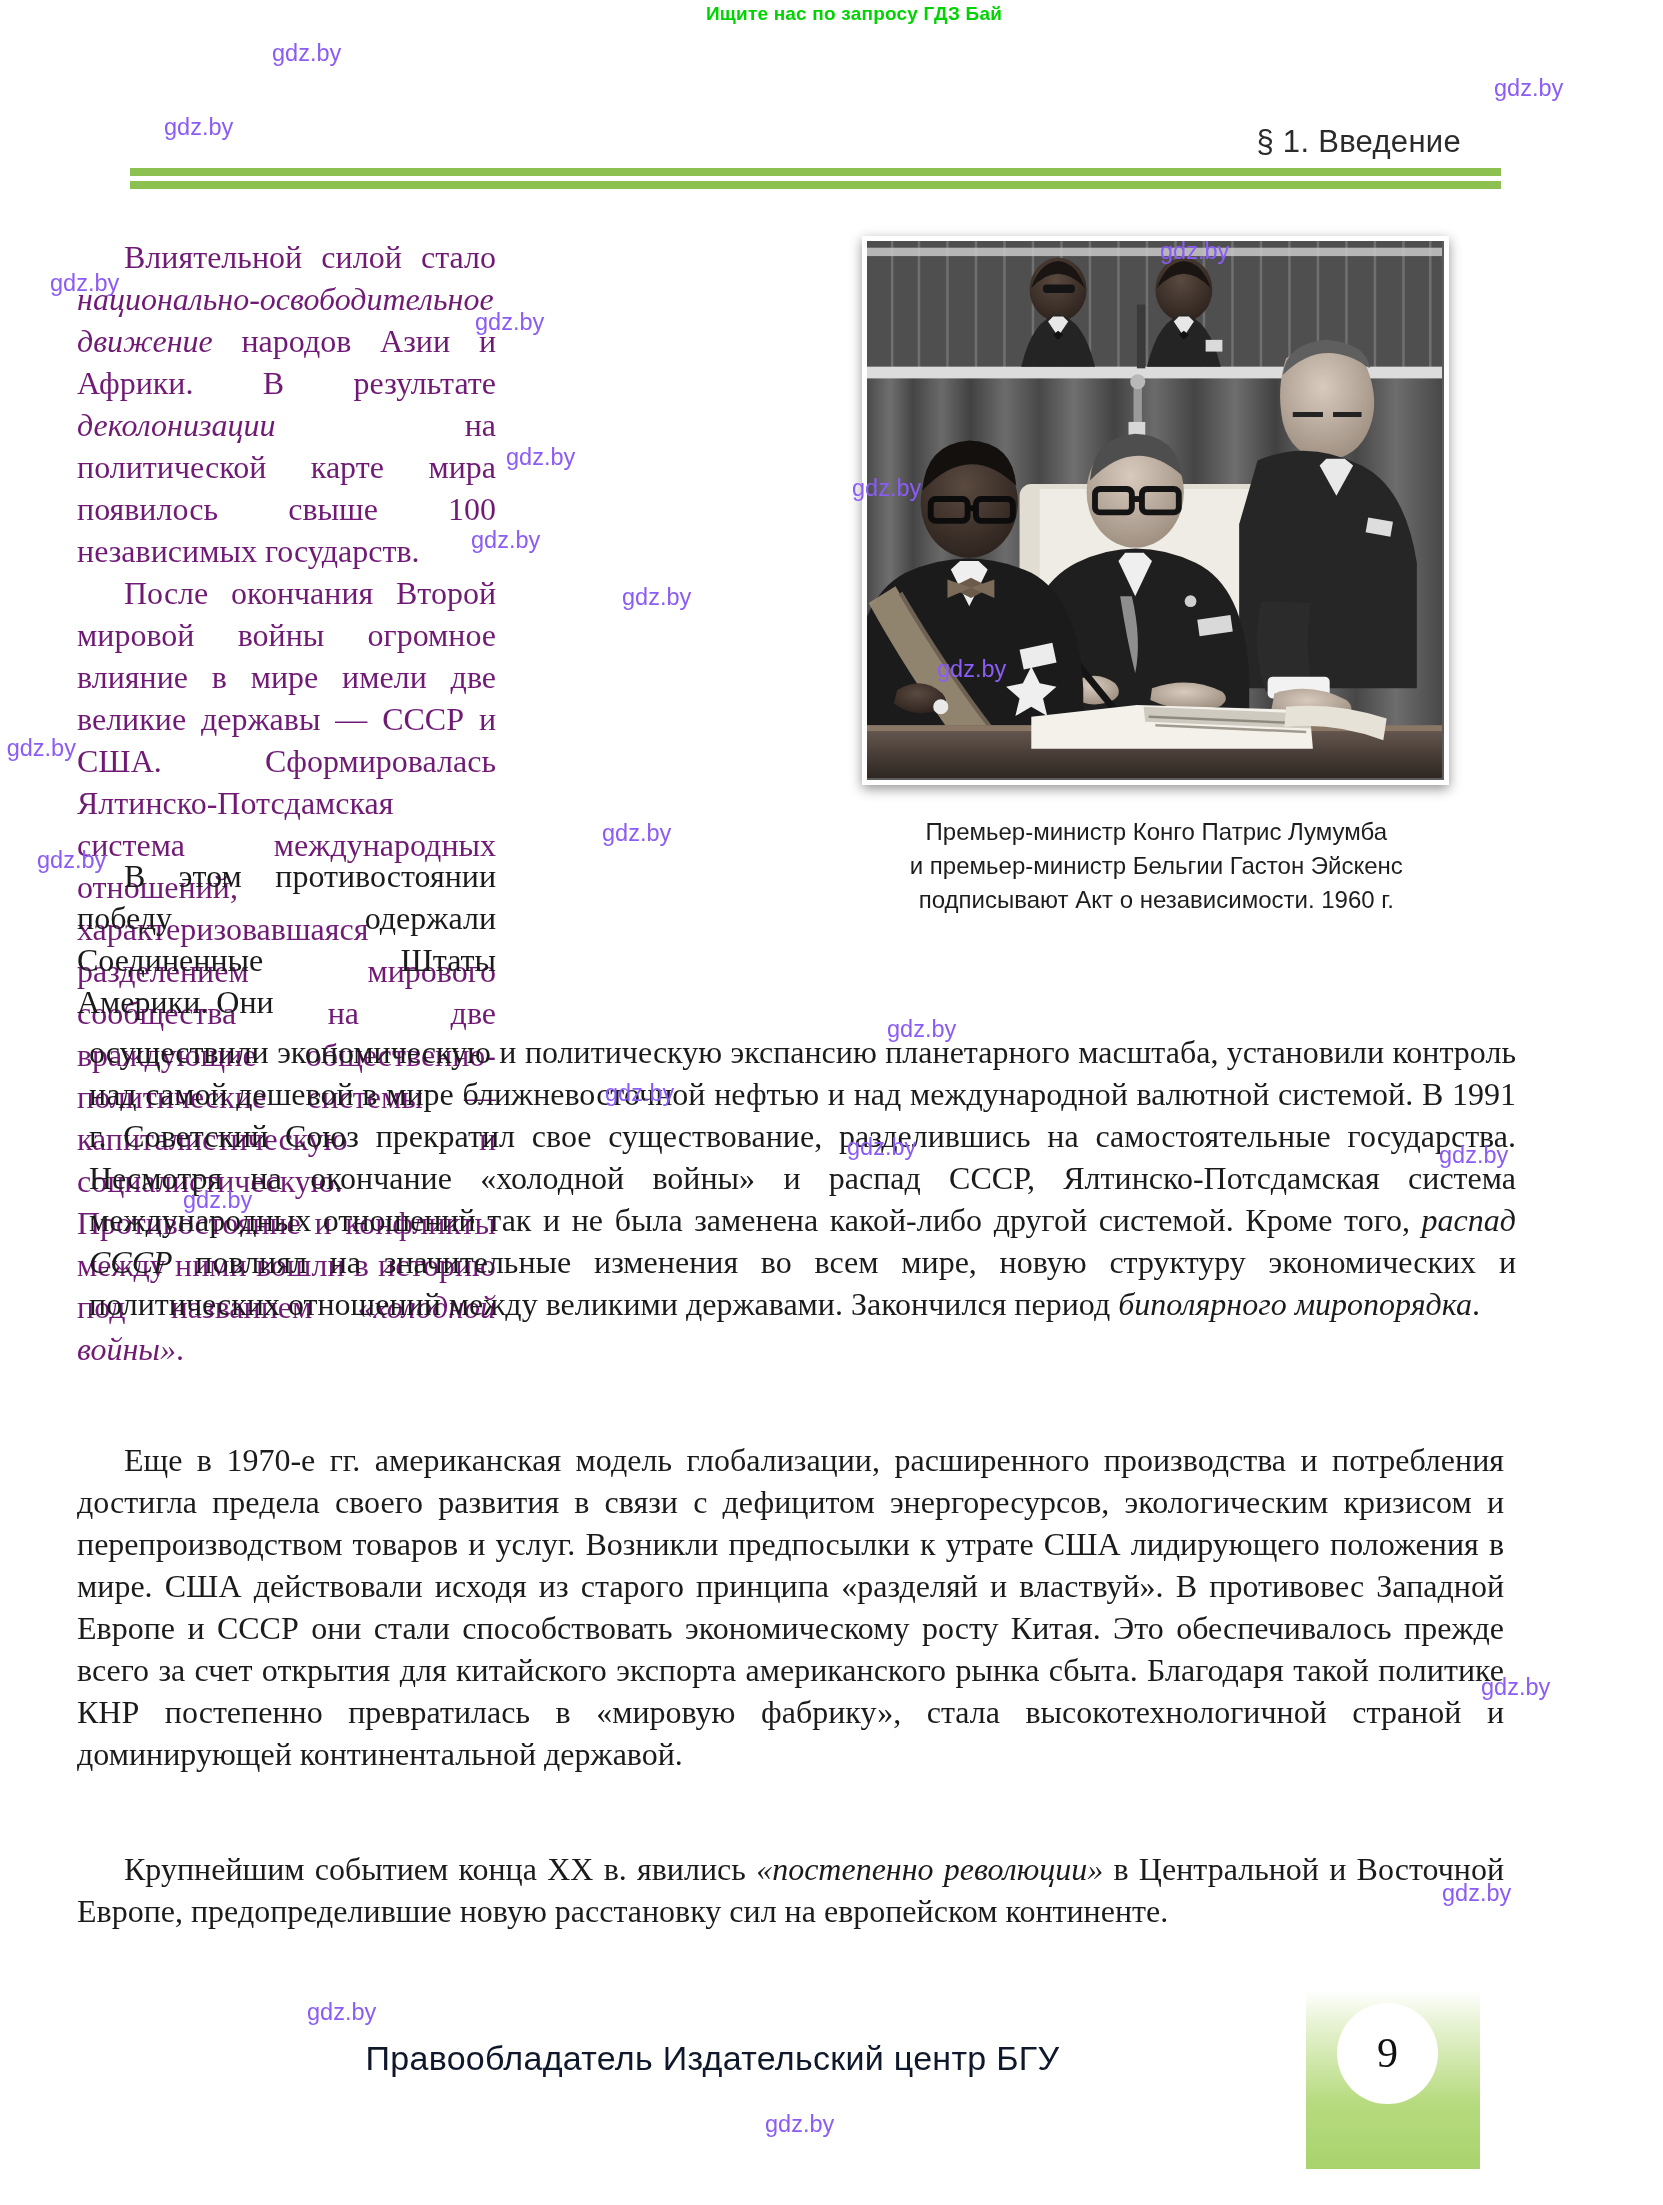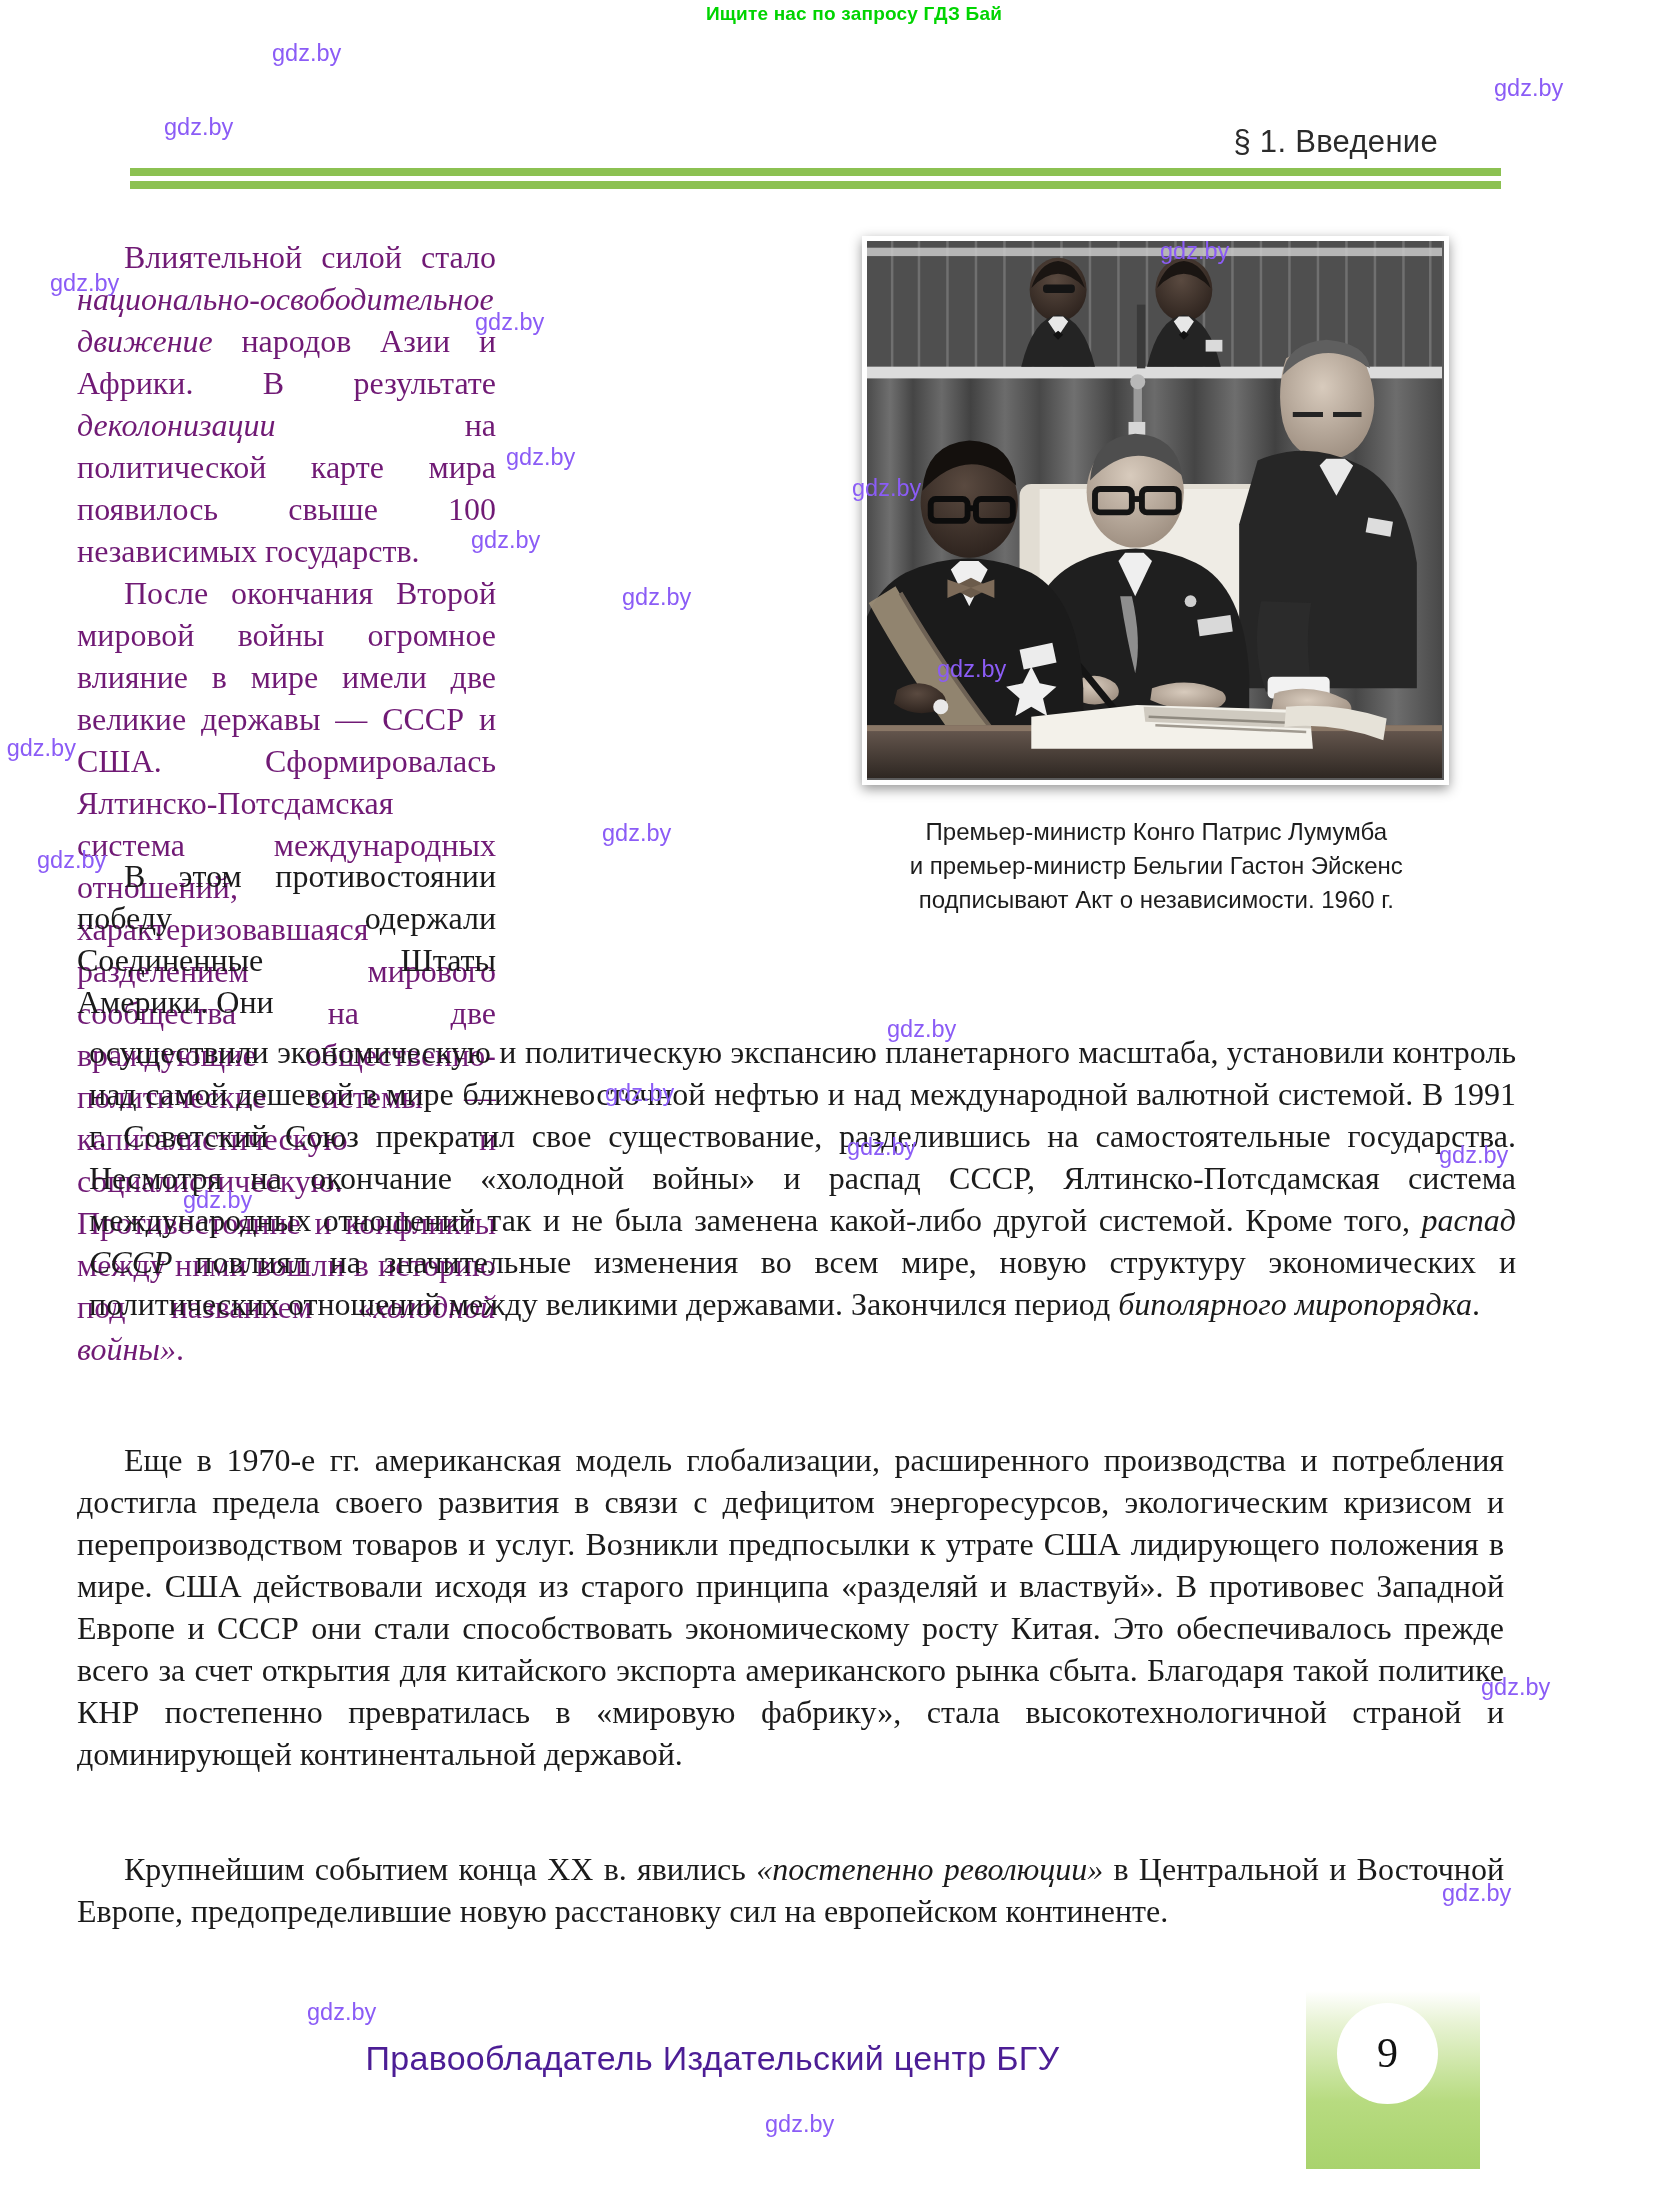--- a/index.html
+++ b/index.html
@@ -24,20 +24,21 @@
   }
 
   
   .runhead{
     position:absolute;top:124px;left:0;width:1438px;
     text-align:right;
     font-family:"Liberation Sans", sans-serif;
     font-size:31px;
     color:#2b2b2b;
     letter-spacing:0.3px;
+    padding-left:23px;
   }
   .rule-wrap{position:absolute;top:168px;left:130px;width:1371px;}
   .rule-a{height:7.5px;background:#8cc152;}
   .rule-gap{height:5.9px;background:#ffffff;}
   .rule-b{height:7.5px;background:#8cc152;}
 
   
   .figure{
     position:absolute;left:862px;top:236px;width:587px;
   }
@@ -89,21 +90,21 @@
   .f1{top:1031px;margin-left:12px;}
   .f2{top:1439px;}
   .f3{top:1848px;}
 
   em{font-style:italic;}
   .rights{
     position:absolute;left:0;top:2039px;width:1425px;
     text-align:center;
     font-family:"Liberation Sans", sans-serif;
     font-size:34px;
-    color:#4c1d95;
+    color:#0f172a;
     letter-spacing:0.3px;
   }
   .footlinks{
     position:absolute;left:0;top:2157px;width:1664px;
     text-align:center;
     font-family:"Liberation Sans", sans-serif;
     font-size:19px;font-weight:bold;
     color:#2f55d4;
   }
   .footlinks span{margin:0 5px;}

